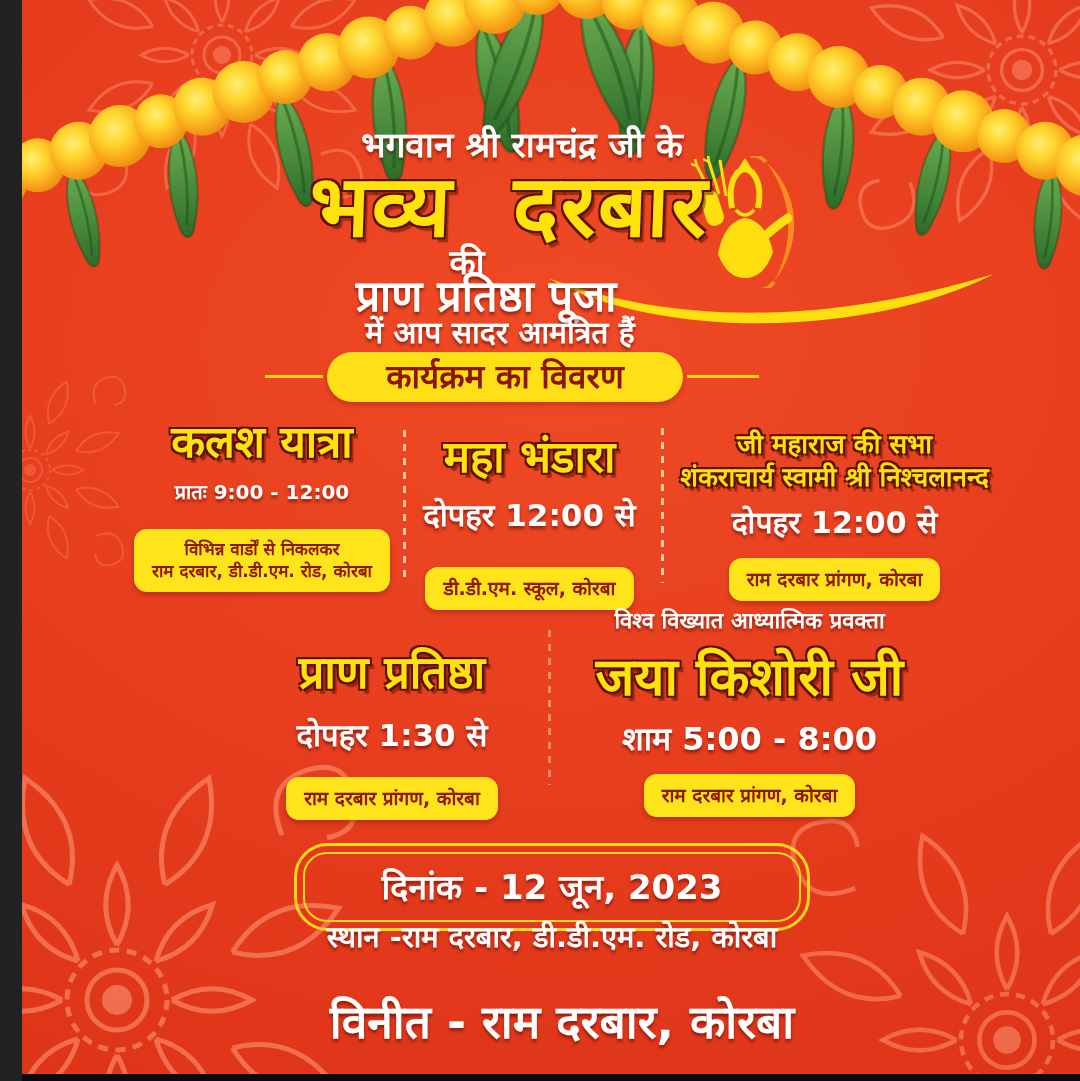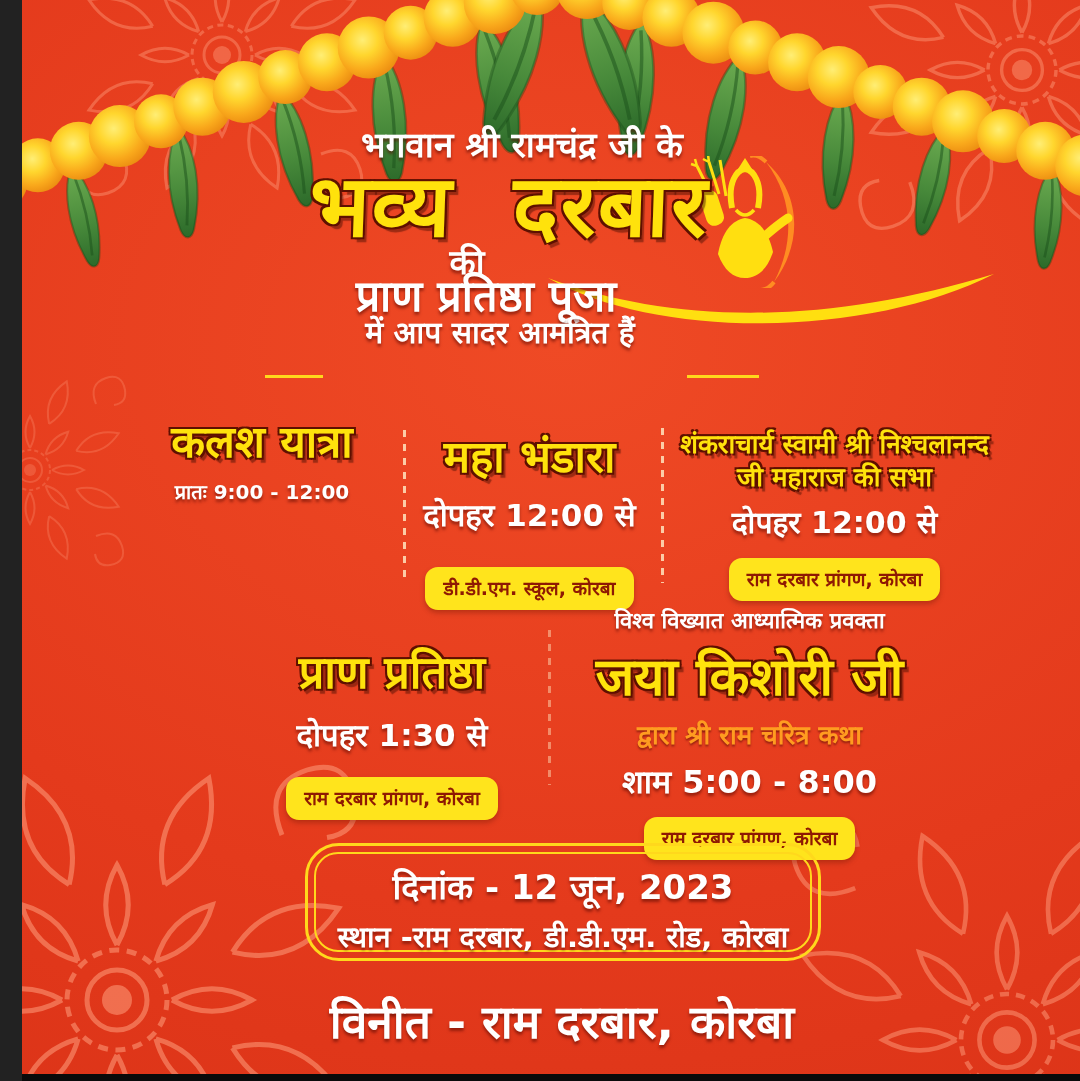--- a/index.html
+++ b/index.html
@@ -16,21 +16,21 @@
   .venue{display:inline-block;background:#ffe41c;color:#8e1903;font-weight:800;
     border-radius:13px;padding:9px 18px;line-height:1.32;box-shadow:0 3px 5px rgba(100,20,0,.35);}
   .venue span{display:block;}
   .col{position:absolute;text-align:center;z-index:3;}
   .vdash{position:absolute;width:3px;z-index:2;
     background:repeating-linear-gradient(180deg,rgba(255,228,190,.85) 0 7px,transparent 7px 14px);}
   .pline{position:absolute;height:3px;background:#ffd81c;z-index:3;}
   #pill{position:absolute;left:305px;top:352px;width:356px;height:50px;z-index:3;
     background:#ffdf16;border-radius:27px;line-height:50px;text-align:center;
     color:#8c1500;font-weight:800;font-size:33px;box-shadow:0 3px 5px rgba(100,20,0,.3);}
-  #datebox{position:absolute;left:283px;top:843px;width:516px;height:118px;z-index:3;
+  #datebox{position:absolute;left:272px;top:843px;width:516px;height:88px;z-index:3;
     border:3px solid #ffd81c;border-radius:34px;box-sizing:border-box;text-align:center;}
   #datebox .inner{position:absolute;inset:6px;border:2px solid #ffd81c;border-radius:24px;}
   #blackbar{position:absolute;left:0;bottom:0;width:1080px;height:7px;background:#0a0a0a;z-index:6;}
   svg.deco{position:absolute;pointer-events:none;}
 </style>
 </head>
 <body>
 
 <div id="poster">
 
@@ -283,64 +283,68 @@
     <path d="M6 16 C130 62 280 64 452 12 C330 74 120 80 6 16 Z" fill="#ffdf10"></path>
   </svg>
 
   <div class="abs white" style="top:243px;font-size:34px;transform:translateX(-95px);">की</div>
 
   <div class="abs white" style="top:272px;font-size:43px;transform:translateX(-76px);">प्राण प्रतिष्ठा पूजा</div>
 
   <div class="abs white" style="top:316px;font-size:30px;transform:translateX(-62px);">में आप सादर आमंत्रित हैं</div>
 
   <div class="pline" style="left:243px;top:375px;width:58px;"></div>
+  <div id="pill">कार्यक्रम का विवरण</div>
   <div class="pline" style="left:665px;top:375px;width:72px;"></div>
 
   <div class="col" style="left:95px;top:410px;width:290px;">
     <div class="yhead" style="font-size:44px;margin-bottom:8px;">कलश यात्रा</div>
     <div class="white" style="font-size:20px;margin-bottom:24px;">प्रातः  9:00 - 12:00</div>
+    <div class="venue" style="font-size:17px;">
+      <span>विभिन्न वार्डों से निकलकर</span>
+      <span>राम दरबार, डी.डी.एम. रोड, कोरबा</span>
+    </div>
   </div>
 
   <div class="vdash" style="left:381px;top:430px;height:150px;"></div>
 
   <div class="col" style="left:390px;top:425px;width:235px;">
     <div class="yhead" style="font-size:44px;margin-bottom:8px;">महा भंडारा</div>
     <div class="white" style="font-size:31px;margin-bottom:32px;">दोपहर 12:00 से</div>
     <div class="venue" style="font-size:19px;">
       <span>डी.डी.एम. स्कूल, कोरबा</span>
     </div>
   </div>
 
   <div class="vdash" style="left:639px;top:428px;height:155px;"></div>
 
   <div class="col" style="left:645px;top:428px;width:335px;">
     <div class="yhead" style="font-size:26px;line-height:1.28;margin-bottom:6px;">
+      <span style="display:block;">जी महाराज की सभा</span>
       <span style="display:block;">शंकराचार्य स्वामी श्री निश्चलानन्द</span>
-      <span style="display:block;">जी महाराज की सभा</span>
     </div>
     <div class="white" style="font-size:30px;margin-bottom:16px;">दोपहर 12:00 से</div>
     <div class="venue" style="font-size:19px;">
       <span>राम दरबार प्रांगण, कोरबा</span>
     </div>
   </div>
 
   <div class="col" style="left:225px;top:640px;width:290px;">
     <div class="yhead" style="font-size:45px;margin-bottom:12px;">प्राण प्रतिष्ठा</div>
     <div class="white" style="font-size:31px;margin-bottom:22px;">दोपहर 1:30 से</div>
     <div class="venue" style="font-size:19px;">
       <span>राम दरबार प्रांगण, कोरबा</span>
     </div>
   </div>
 
   <div class="vdash" style="left:526px;top:630px;height:155px;opacity:.55;"></div>
 
   <div class="col" style="left:555px;top:604px;width:345px;">
     <div class="white" style="font-size:22px;font-weight:700;margin-bottom:5px;">विश्व विख्यात आध्यात्मिक प्रवक्ता</div>
     <div class="yhead" style="font-size:52px;margin-bottom:6px;">जया किशोरी जी</div>
-    <div style="font-size:26px;font-weight:800;color:#ff9c20;text-shadow:0 2px 2px rgba(80,10,0,.5);margin-bottom:7px;">द्वारा श्री राम चरित्र कथा</div>
     <div class="white" style="font-size:32px;margin-bottom:15px;">शाम 5:00 - 8:00</div>
     <div class="venue" style="font-size:19px;">
       <span>राम दरबार प्रांगण, कोरबा</span>
     </div>
   </div>
 
   <div id="datebox">
     <div class="inner"></div>
     <div class="white" style="position:relative;margin-top:17px;font-size:34px;">दिनांक - 12 जून, 2023</div>
     <div class="white" style="position:relative;margin-top:7px;font-size:29px;">स्थान -राम दरबार, डी.डी.एम. रोड, कोरबा</div>

